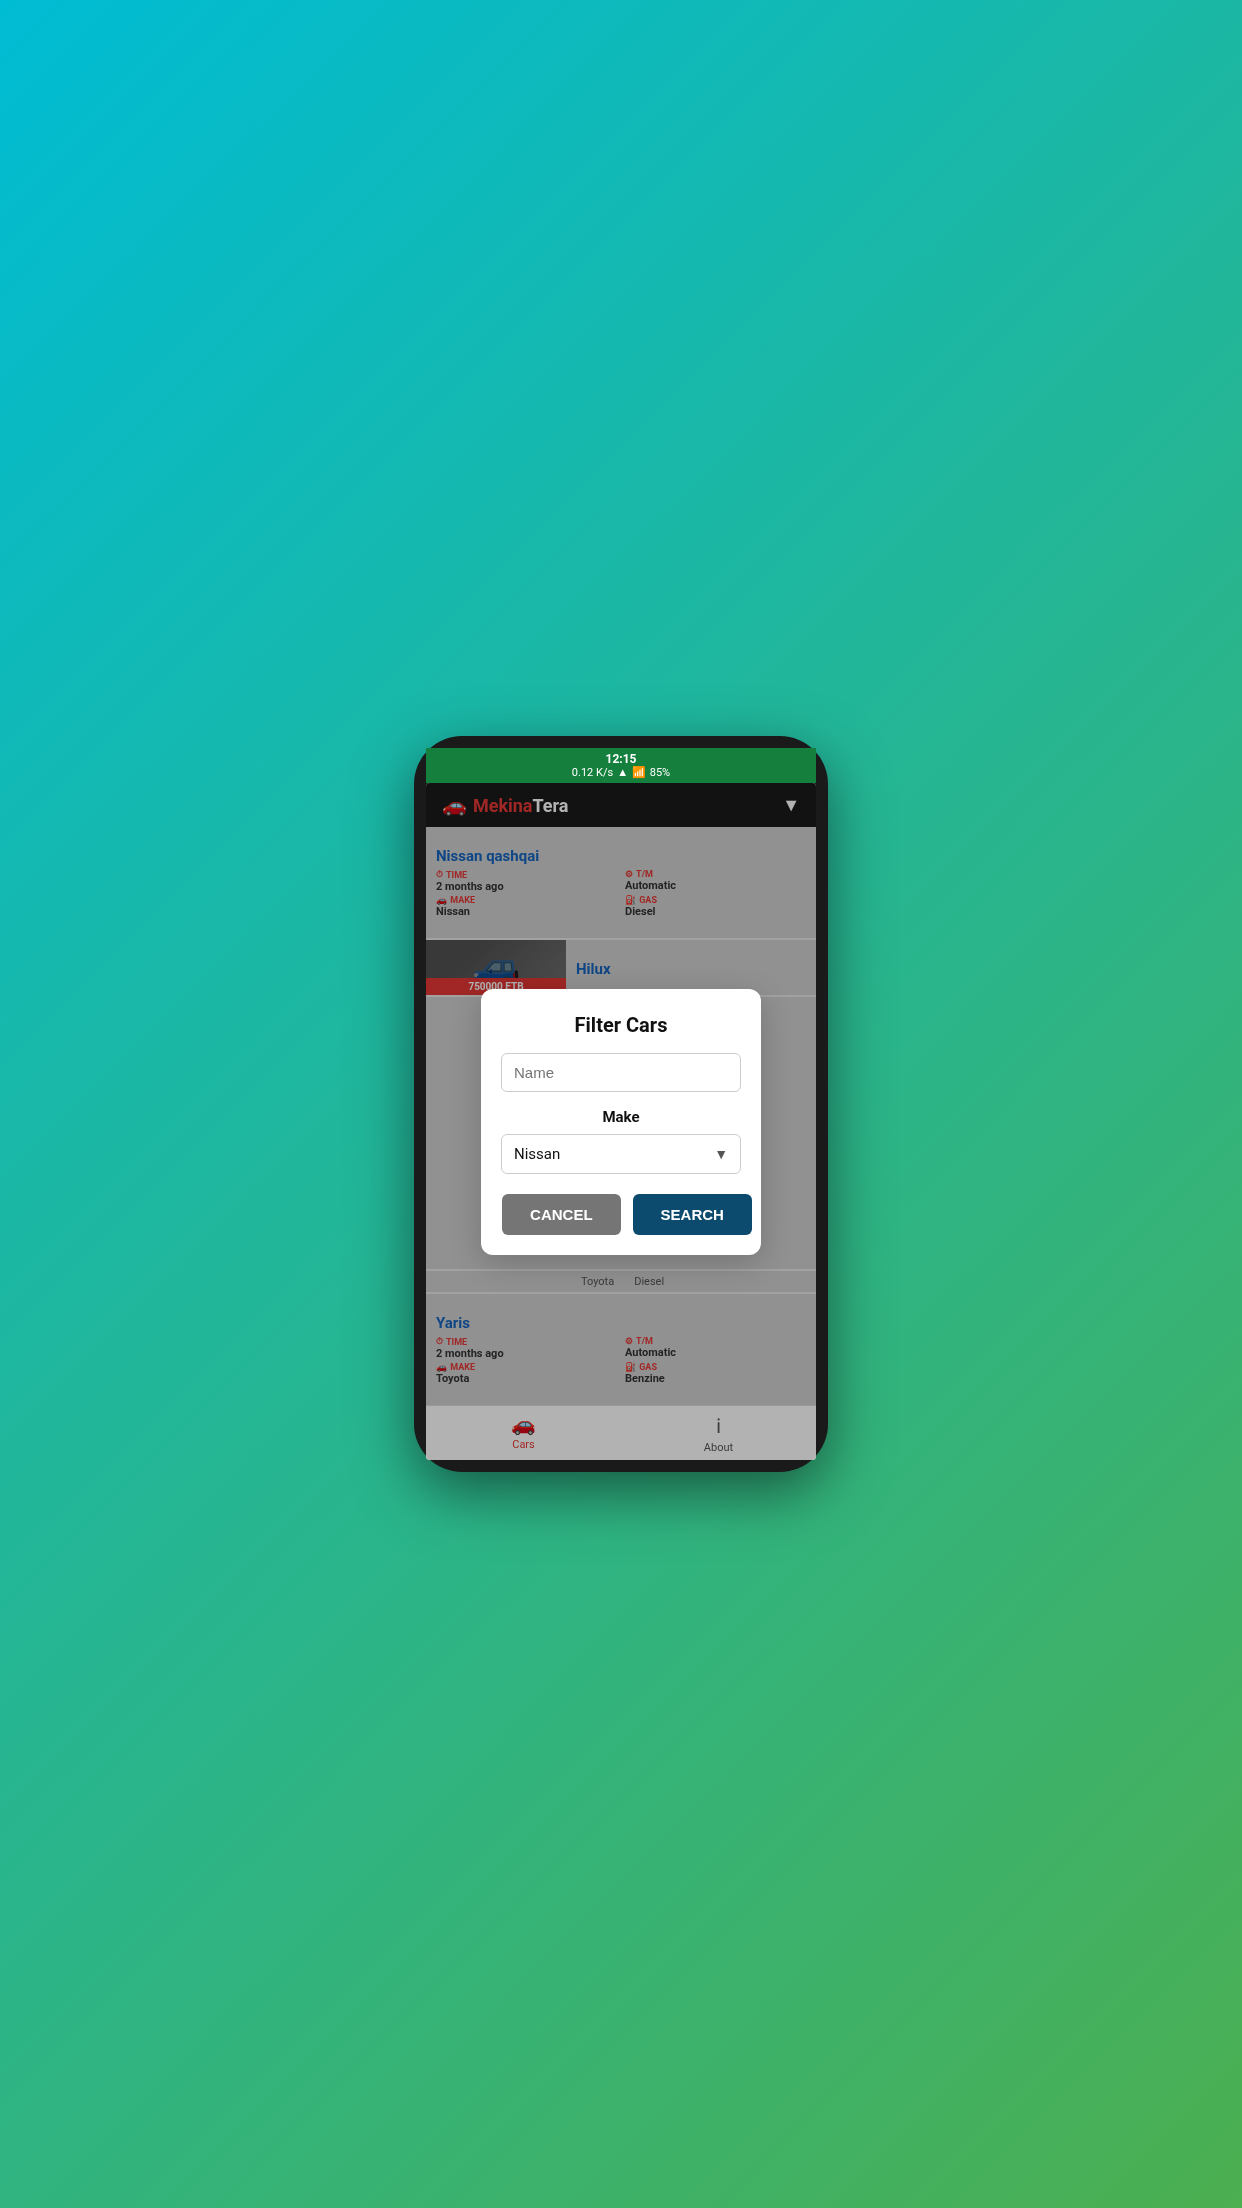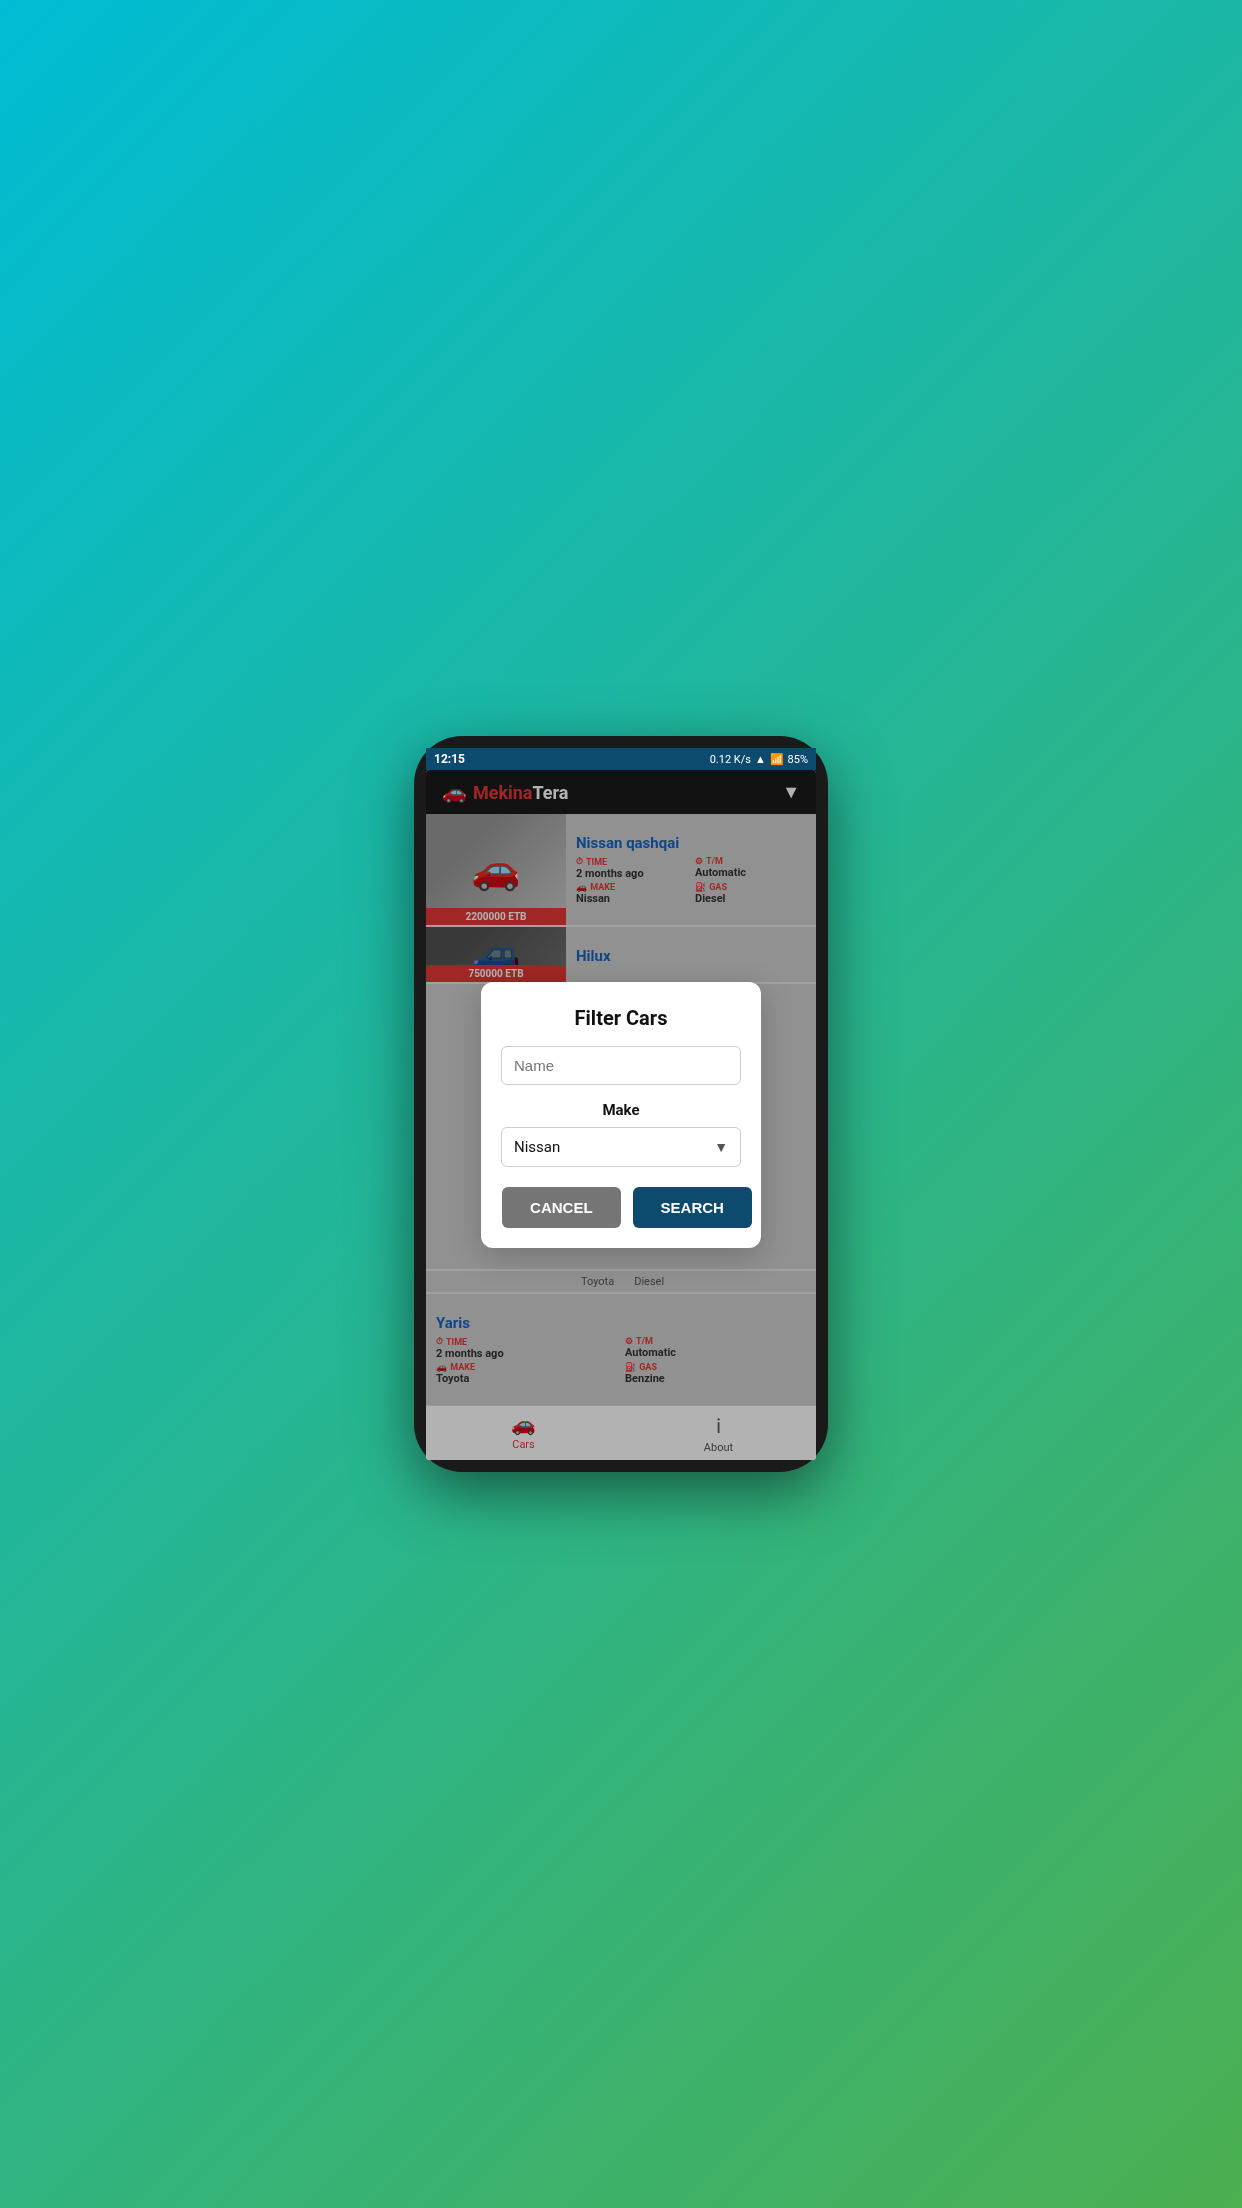--- a/index.html
+++ b/index.html
@@ -19,28 +19,29 @@
       background: #1a1a1a;
       border-radius: 48px;
       padding: 12px;
       box-shadow: 0 20px 60px rgba(0,0,0,0.5);
       position: relative;
       display: flex;
       flex-direction: column;
     }
 
     .status-bar {
-      background: #0c4a6e;
+      background: #15803d;
       color: #fff;
       font-size: 11px;
       display: flex;
       align-items: center;
-      justify-content: space-between;
+      justify-content: flex-start;
       padding: 4px 8px;
       width: 100%;
+      flex-direction: column;
     }
 
     .status-left { font-weight: bold; font-size: 12px; }
     .status-right { display: flex; align-items: center; gap: 4px; font-size: 11px; }
 
     .phone-screen {
       background: #e8e8e8;
       flex: 1;
       border-radius: 4px;
       overflow: hidden;
@@ -360,24 +361,20 @@
         <span class="app-logo-text">
           <span class="app-logo-mekina">Mekina</span><span class="app-logo-tera">Tera</span>
         </span>
       </div>
       <span class="filter-icon">▼</span>
     </div>
 
     <div class="car-list">
 
       <div class="car-card">
-        <div class="car-image-container">
-          <div class="car-image-nissan" style="width:100%; height:100%; min-height:100px;"></div>
-          <div class="car-price-badge">2200000 ETB</div>
-        </div>
         <div class="car-info">
           <div class="car-name">Nissan qashqai</div>
           <div class="car-meta-grid">
             <div class="car-meta-item">
               <span class="meta-label">
                 <span class="meta-label-icon">⏱</span>
                 <span>TIME</span>
               </span>
               <span class="meta-value">2 months ago</span>
             </div>

